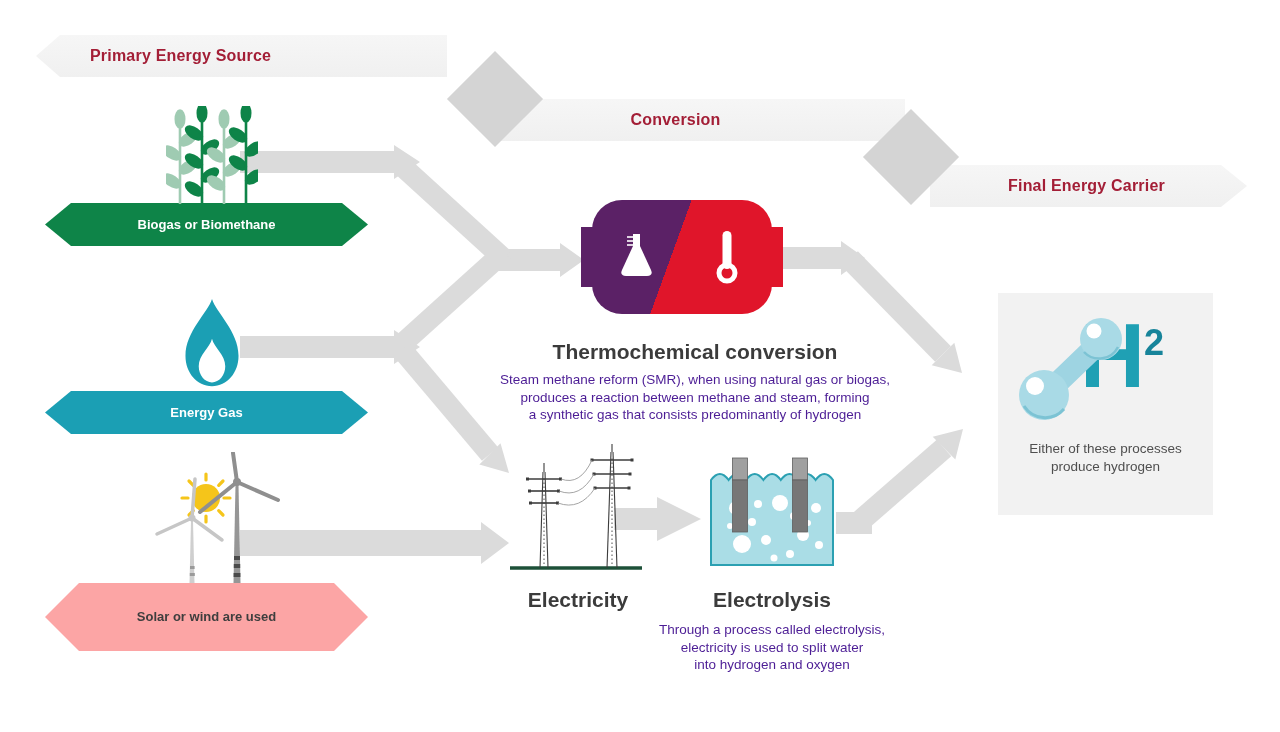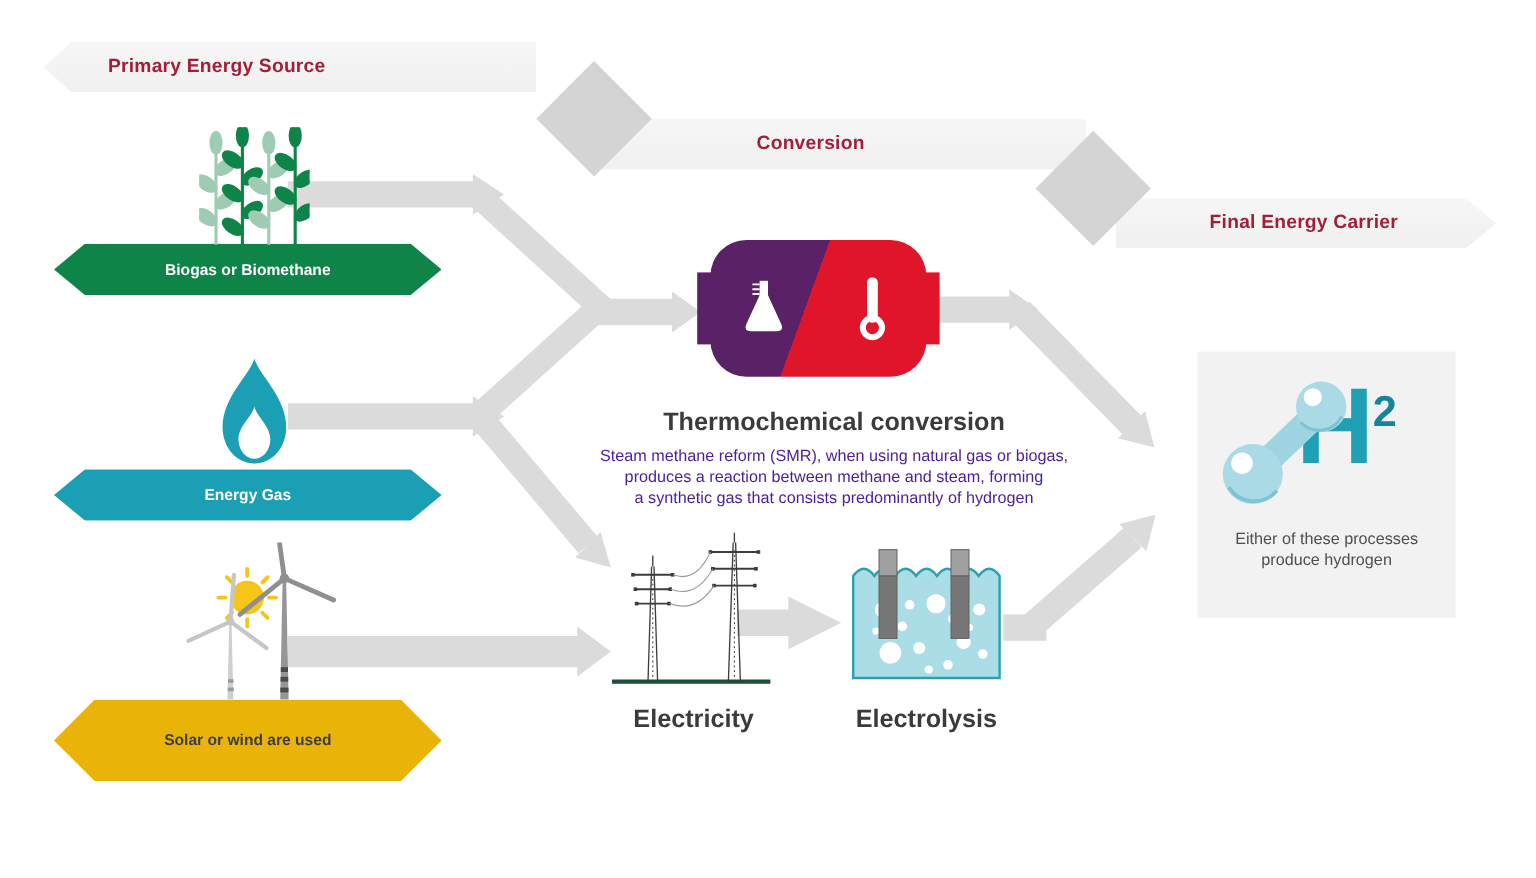--- a/index.html
+++ b/index.html
@@ -31,21 +31,21 @@
   .diamond2{left:877px;top:123px;}
 
   
   .src-banner{
     display:flex;flex-direction:column;align-items:center;justify-content:center;
     text-align:center;font-weight:bold;color:#fff;font-size:13px;line-height:24px;z-index:4;
   }
   .banner-hex{clip-path:polygon(0 50%,26px 0,calc(100% - 26px) 0,100% 50%,calc(100% - 26px) 100%,26px 100%);}
   .banner-biogas{left:45px;top:203px;width:323px;height:43px;background:#0e8448;}
   .banner-gas{left:45px;top:391px;width:323px;height:43px;background:#1b9fb4;}
-  .banner-solar{left:45px;top:583px;width:323px;height:68px;background:#eab308;color:#3e3e3e;
+  .banner-solar{left:45px;top:583px;width:323px;height:68px;background:#fca5a5;color:#3e3e3e;
     clip-path:polygon(0 50%,34px 0,calc(100% - 34px) 0,100% 50%,calc(100% - 34px) 100%,34px 100%);}
 
   
   .icon{z-index:5;}
   .arrows{left:0;top:0;z-index:1;}
 
   
   .tank-nub{width:13px;height:60px;top:227px;z-index:4;}
   .tank-body{
     left:592px;top:200px;width:180px;height:114px;border-radius:30px;z-index:5;
@@ -279,20 +279,25 @@
         <circle cx="24" cy="80" r="3"></circle>
     </g>
     <g stroke="#5f5f5f" stroke-width="0.8">
       <rect x="26.5" y="12" width="15" height="22" fill="#a0a0a0"></rect>
       <rect x="26.5" y="34" width="15" height="52" fill="#777777"></rect>
       <rect x="86.5" y="12" width="15" height="22" fill="#a0a0a0"></rect>
       <rect x="86.5" y="34" width="15" height="52" fill="#777777"></rect>
     </g>
   </svg>
   <div class="abs proc-title lysis-title">Electrolysis</div>
+  <div class="abs lysis-desc">
+    <div class="desc">Through a process called electrolysis,</div>
+    <div class="desc">electricity is used to split water</div>
+    <div class="desc">into hydrogen and oxygen</div>
+  </div>
 
   <div class="abs h2-box">
     <svg class="abs icon" style="left:18px;top:22px" width="116" height="112" viewBox="0 0 116 112">
       <line x1="31" y1="78" x2="84" y2="27" stroke="#9ed4e2" stroke-width="22" stroke-linecap="round"></line>
       <circle cx="28" cy="80" r="25" fill="#a9dae6"></circle>
       <circle cx="85" cy="24" r="21" fill="#a9dae6"></circle>
       <path d="M8,91 A25,25 0 0 0 48,94" fill="none" stroke="#7cc3d4" stroke-width="3"></path>
       <path d="M68,37 A21,21 0 0 0 102,32" fill="none" stroke="#7cc3d4" stroke-width="2.5"></path>
       <circle cx="19" cy="71" r="9" fill="#ffffff"></circle>
       <circle cx="78" cy="16" r="7.5" fill="#ffffff"></circle>

